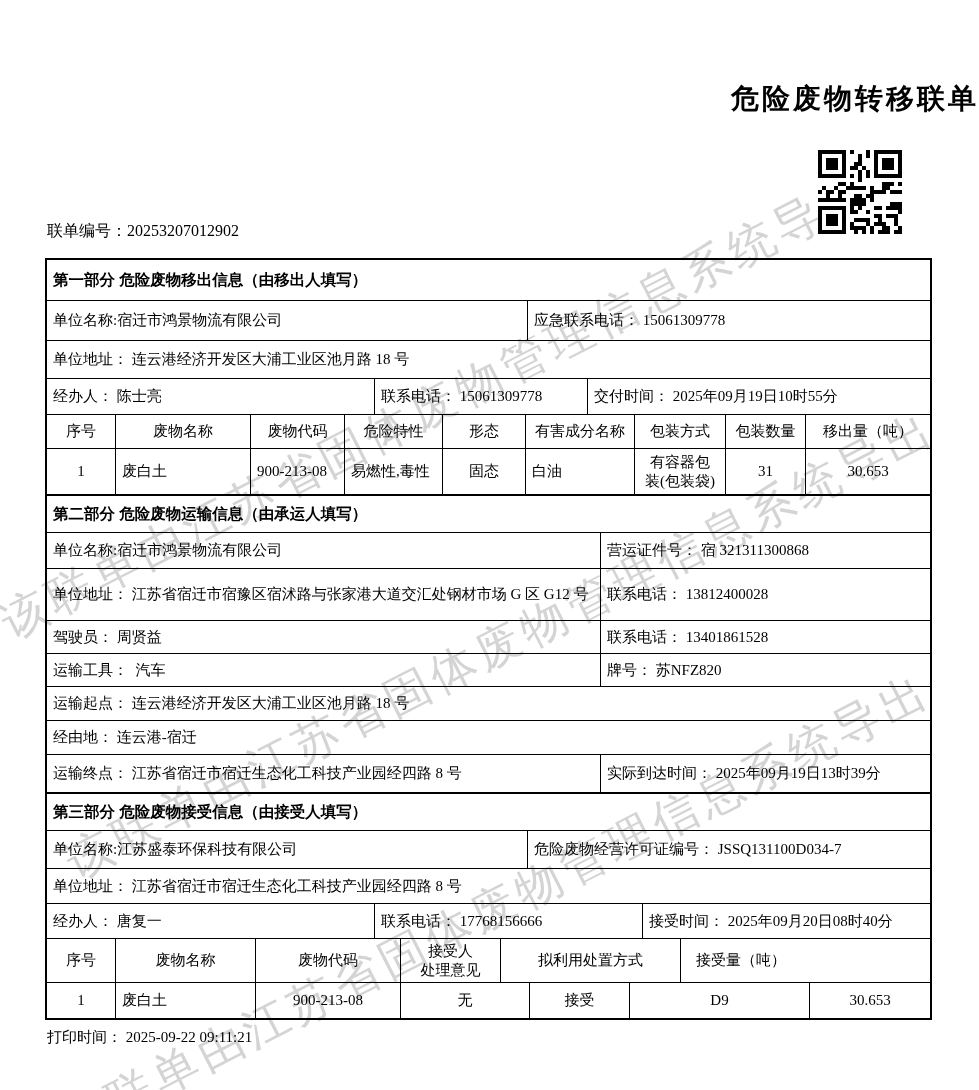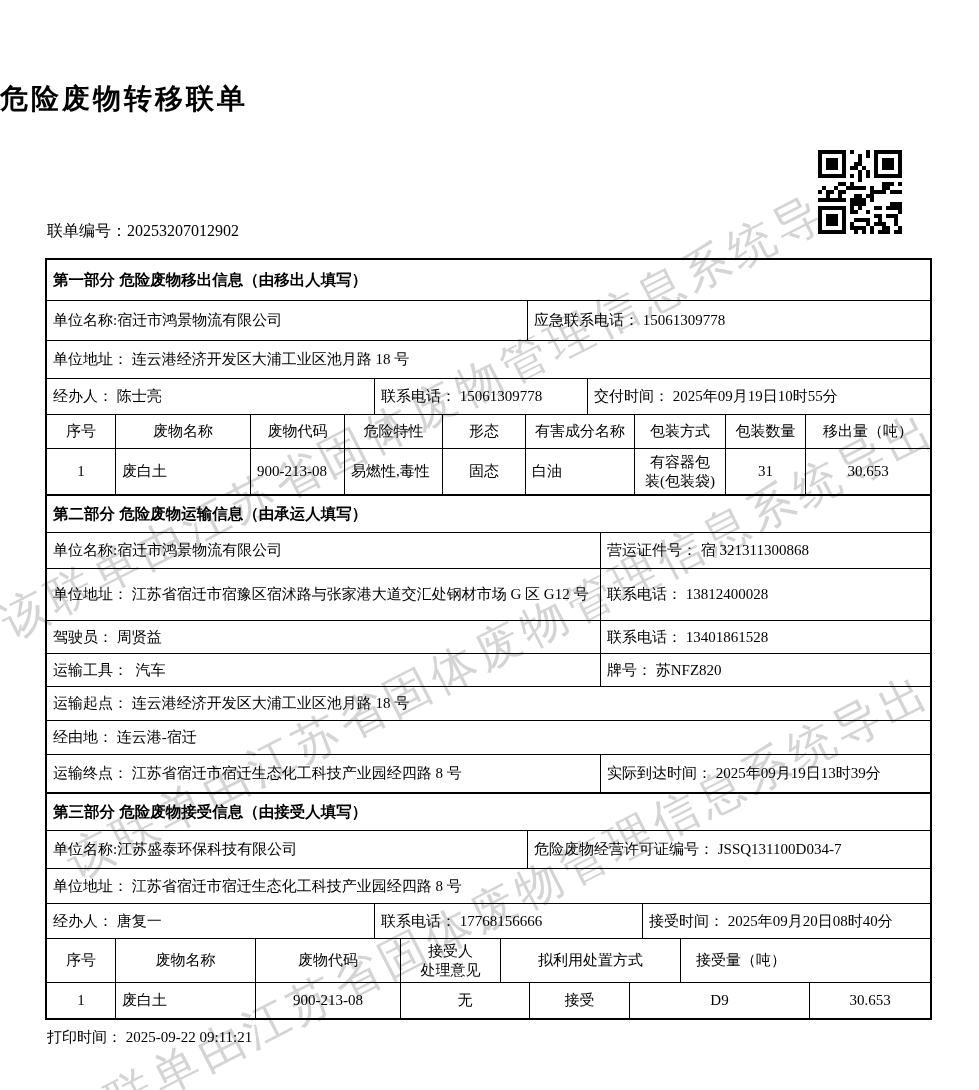--- a/index.html
+++ b/index.html
@@ -6,21 +6,21 @@
   .page{position:relative;width:979px;height:1090px;background:#fff;overflow:hidden;
         font-family:"Liberation Serif","DejaVu Serif",serif;color:#000;}
   
   .wm{position:absolute;white-space:nowrap;font-size:46px;letter-spacing:5px;
       color:#c6c6c6;opacity:.75;transform:rotate(-27deg);transform-origin:0 0;
       z-index:1;pointer-events:none;font-family:"Liberation Serif",serif;}
   .wm1{left:-10px;top:598px;}
   .wm2{left:55px;top:838px;}
   .wm3{left:50px;top:1100px;}
   
-  .title{position:absolute;top:80px;left:0;width:979px;text-align:left;
+  .title{position:absolute;top:80px;left:0;width:979px;text-align:right;
          font-size:28px;font-weight:bold;letter-spacing:3px;z-index:2;}
   
   .qr{position:absolute;left:818px;top:150px;width:84px;height:84px;z-index:2;}
   
   .manifest-line{position:absolute;left:47px;top:221px;font-size:16px;z-index:2;}
   
   .doc{position:absolute;left:45px;top:258px;width:883px;border:2px solid #000;z-index:2;
        box-sizing:content-box;background:transparent;}
   .row{display:flex;box-sizing:border-box;}
   .row + .row{border-top:1px solid #000;}

